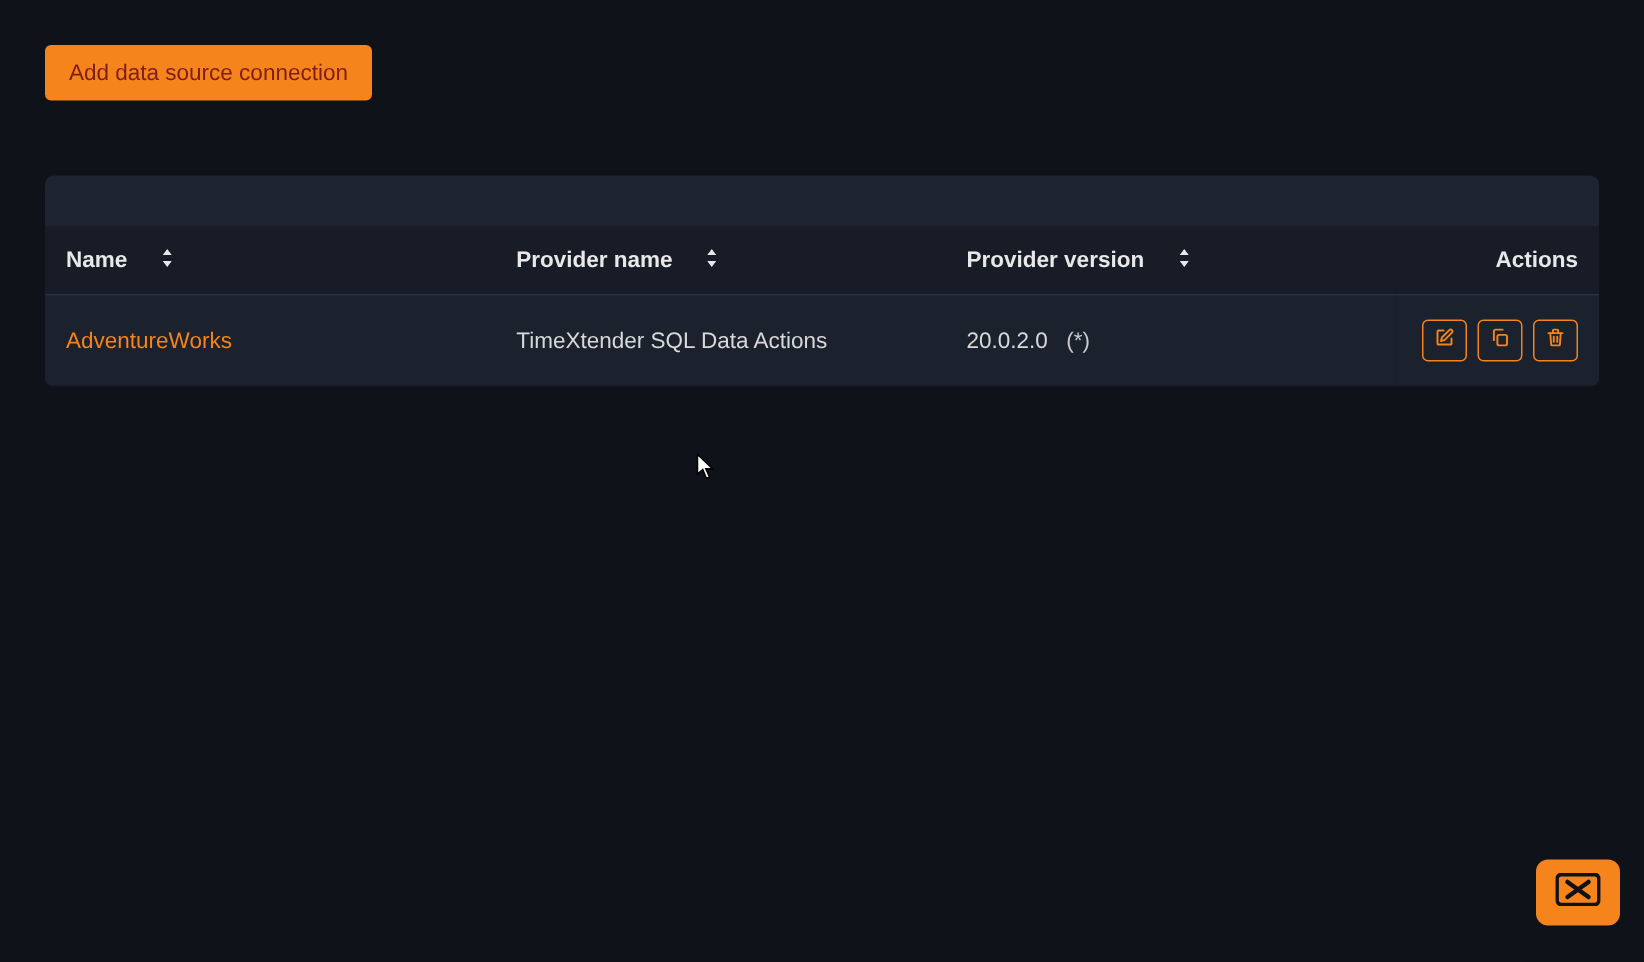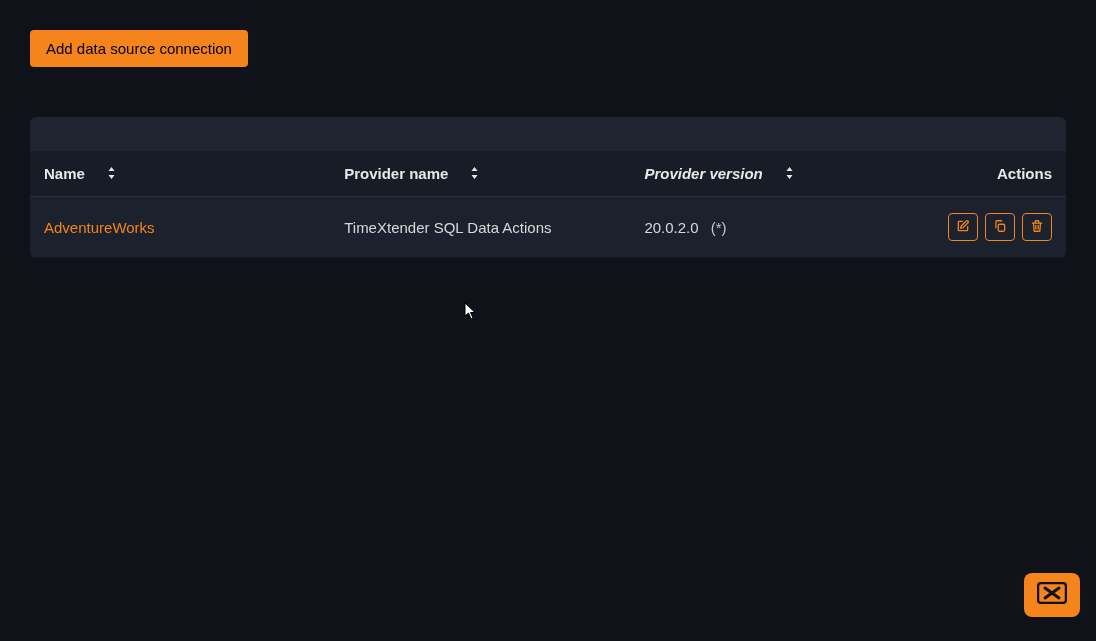--- a/index.html
+++ b/index.html
@@ -25,21 +25,21 @@
       align-items: flex-start;
     }
     .page-title {
       font-size: 42px;
       font-weight: 800;
       letter-spacing: -0.5px;
       color: #ffffff;
     }
     .add-btn {
       background: #f4841b;
-      color: #000000;
+      color: #7f1d1d;
       border: none;
       border-radius: 4px;
       padding: 10px 16px;
       font-size: 15px;
       cursor: pointer;
     }
     .table-wrap {
       margin-top: 50px;
       background: #171c26;
       border-radius: 6px;
@@ -133,21 +133,21 @@
       align-items: center;
       justify-content: center;
       cursor: pointer;
     }
     .brand-chip svg {
       width: 30px;
       height: 22px;
     }
     .col-name    { width: 300px; }
     .col-prov    { width: 300px; }
-    .col-ver     { width: 300px; font-style: italic; }
+    .col-ver     { width: 300px; }
     .col-actions { width: 130px; text-align:right; }
   </style>
 </head>
 <body>
 
 <div class="container">
   <div class="header-row">
     <button class="add-btn">Add data source connection</button>
   </div>
 

